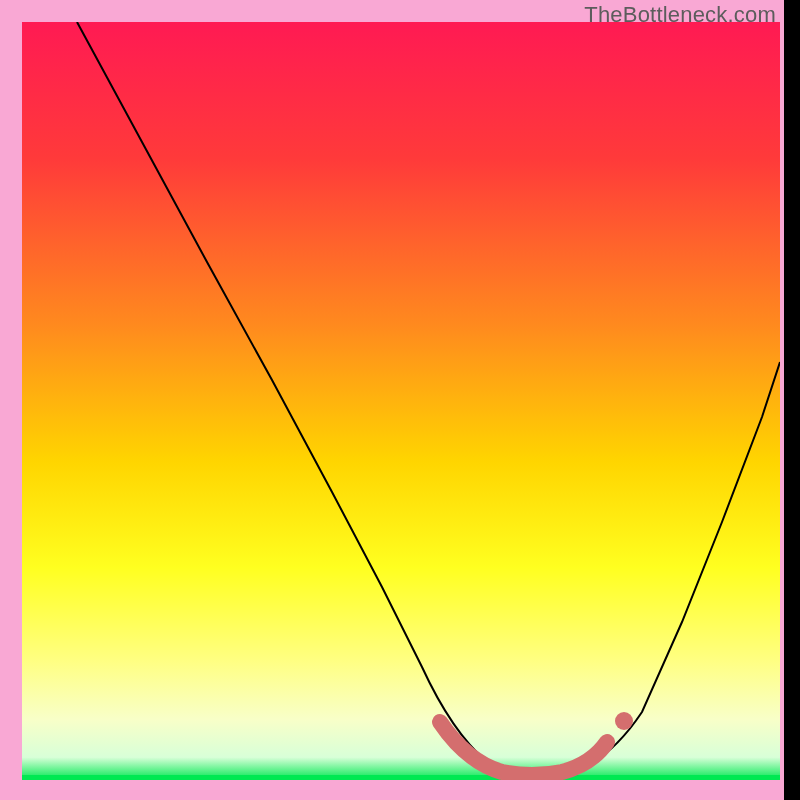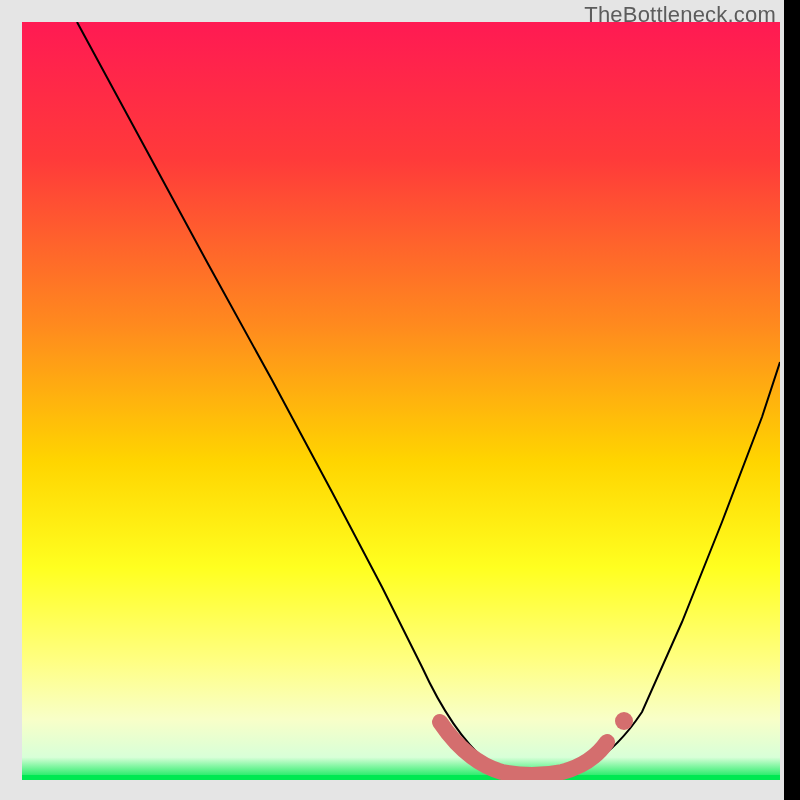--- a/index.html
+++ b/index.html
@@ -8,21 +8,21 @@
     width: 800px;
     height: 800px;
     background: #000;
     overflow: hidden;
     font-family: Arial, Helvetica, sans-serif;
   }
   .stage {
     position: relative;
     width: 784px;
     height: 800px;
-    background: #e5e5e5;
+    background: #f9a8d4;
   }
   .plot-area {
     position: absolute;
     left: 22px;
     top: 22px;
     width: 758px;
     height: 758px;
     overflow: hidden;
   }
   .gradient-bg {

